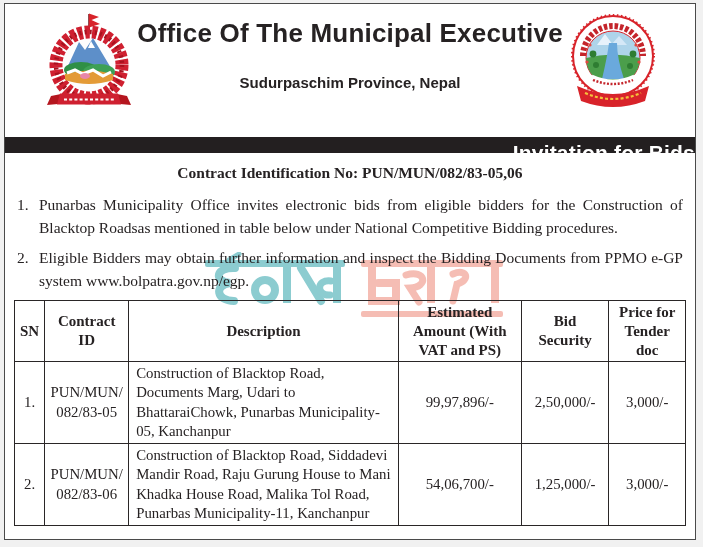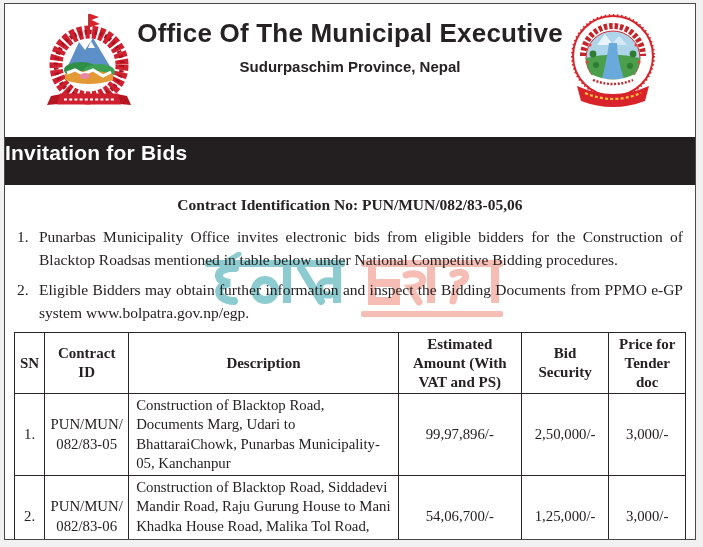--- a/index.html
+++ b/index.html
@@ -20,25 +20,25 @@
   }
   
   .header{position:relative;height:133px;z-index:2;}
   .logo{position:absolute;}
   .logo.left{left:36px;top:6px;}
   .logo.right{right:38px;top:8px;}
   .titles{padding-top:9px;text-align:center;font-family:"Liberation Sans", sans-serif;font-weight:bold;}
   .t-muni{font-size:18px;letter-spacing:.2px;}
   .t-office{font-size:26px;margin-top:5px;letter-spacing:.2px;}
   .t-district{font-size:16px;margin-top:9px;}
-  .t-province{font-size:15px;margin-top:9px;}
+  .t-province{font-size:15px;margin-top:25px;}
   
   .banner{
-    height:48px;line-height:32px;background:#231f20;color:#ffffff;
-    text-align:left;font-family:"Liberation Sans", sans-serif;
+    height:16px;line-height:32px;background:#231f20;color:#ffffff;
+    text-align:right;font-family:"Liberation Sans", sans-serif;
     font-weight:bold;font-size:21px;letter-spacing:.2px;
     position:relative;z-index:2;
   }
   
   .meta{margin-top:11px;text-align:center;font-weight:bold;font-size:15.5px;position:relative;z-index:2;}
   .meta .line2{margin-top:9px;}
   .sup{vertical-align:super;font-size:10px;}
   
   .paras{margin:11px 12px 0 12px;position:relative;z-index:2;}
   .para{display:flex;margin-top:6px;}

